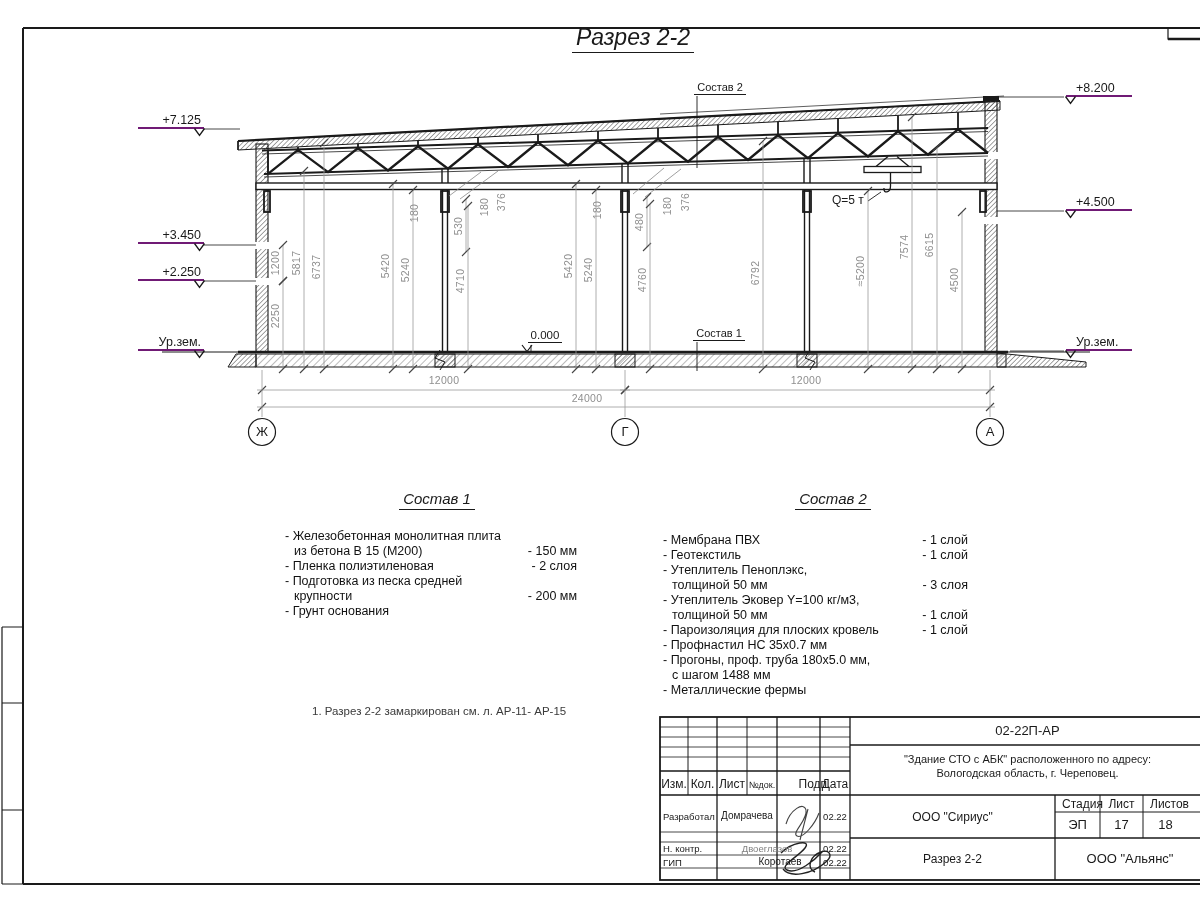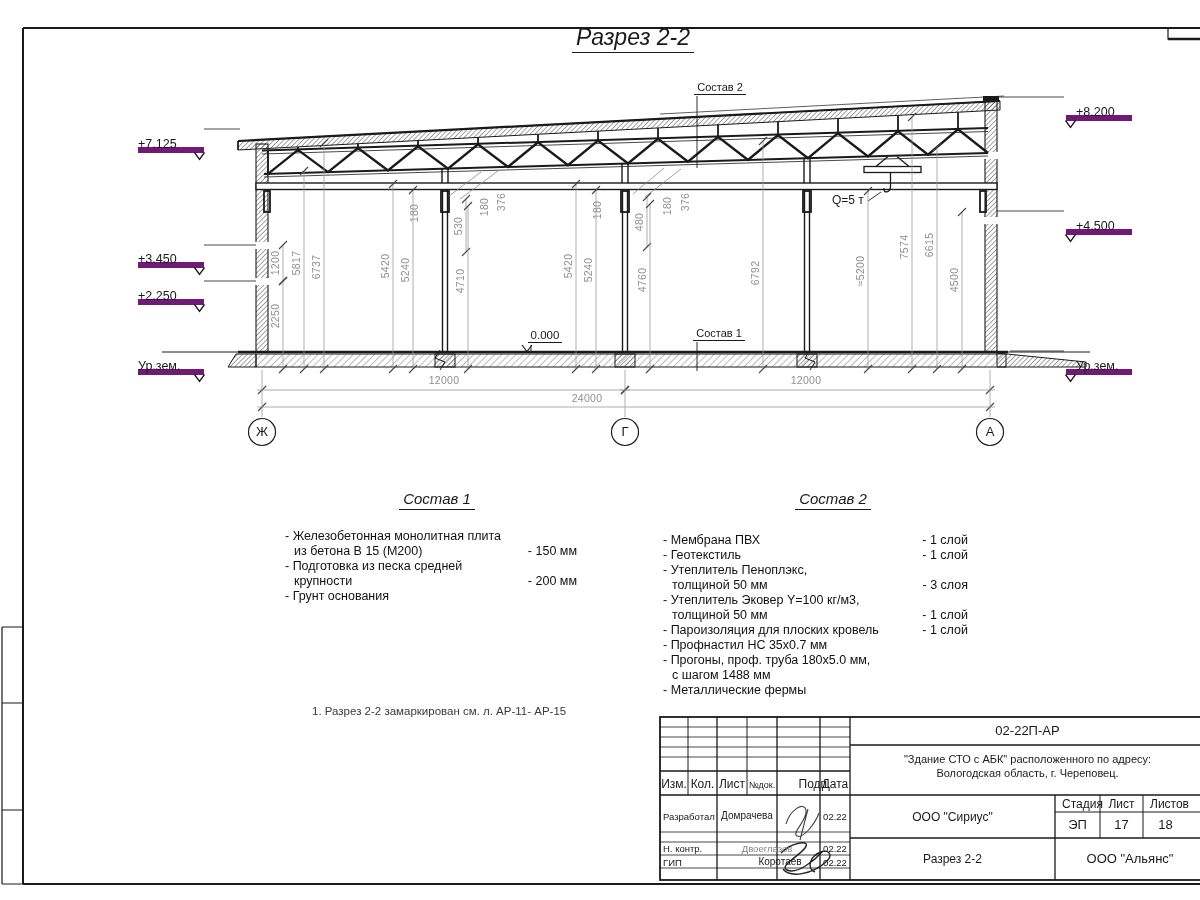--- a/index.html
+++ b/index.html
@@ -6,23 +6,23 @@
   #sheet{position:relative;width:1200px;height:900px;background:#fff;overflow:hidden;
          font-family:"Liberation Sans",sans-serif;color:#1a1a1a;}
   svg.layer{position:absolute;left:0;top:0;}
   .abs{position:absolute;}
   #title{left:548px;top:24px;width:170px;text-align:center;font-size:23px;font-style:italic;}
   #title span{display:inline-block;border-bottom:1.6px solid #1a1a1a;padding:0 4px 1px 4px;}
   .drawlbl{font-size:11px;}
   .drawlbl span{display:inline-block;border-bottom:1px solid #1a1a1a;padding:0 3px 1px 3px;}
   #zero-mark{left:524px;top:329px;width:42px;text-align:center;font-size:11.5px;}
   #crane-label{left:832px;top:193px;font-size:12px;}
-  .elev{position:absolute;width:66px;height:16px;border-bottom:6px solid #701a75;
-        font-size:12.5px;line-height:15px;box-sizing:border-box;margin-top:24px;}
-  .elev.l{text-align:left;padding-right:3px;}
+  .elev{position:absolute;width:66px;height:16px;border-bottom:2px solid #701a75;
+        font-size:12.5px;line-height:15px;box-sizing:border-box;}
+  .elev.l{text-align:right;padding-right:3px;}
   .elev.r{text-align:left;padding-left:10px;}
   .elev .varrow{position:absolute;top:15px;}
   .elev.l .varrow{right:-2px;}
   .elev.r .varrow{left:-2px;}
   .vdim,.hdim{position:absolute;width:70px;height:14px;line-height:14px;text-align:center;
               font-size:10.5px;color:#8f8f8f;letter-spacing:.3px;}
   .vdim{transform:rotate(-90deg);}
   .axlbl{position:absolute;width:40px;height:16px;text-align:center;font-size:13px;line-height:16px;}
   .ltitle{position:absolute;width:130px;text-align:center;font-size:15px;font-style:italic;}
   .ltitle span{display:inline-block;border-bottom:1px solid #1a1a1a;padding:0 4px 2px 4px;}
@@ -302,20 +302,26 @@
   <div id="s1-list" class="mlist" style="left:285px;top:529px;width:292px;">
       <div class="mrow">
         <div>
           <div class="mline">- Железобетонная монолитная плита</div>
           <div class="mline cont">из бетона В 15 (М200)</div>
         </div>
         <span class="val">- 150 мм</span>
       </div>
       <div class="mrow">
         <div>
+          <div class="mline">- Пленка полиэтиленовая</div>
+        </div>
+        <span class="val">-  2 слоя</span>
+      </div>
+      <div class="mrow">
+        <div>
           <div class="mline">- Подготовка из песка средней</div>
           <div class="mline cont">крупности</div>
         </div>
         <span class="val">- 200 мм</span>
       </div>
       <div class="mrow">
         <div>
           <div class="mline">- Грунт основания</div>
         </div>
       </div>

